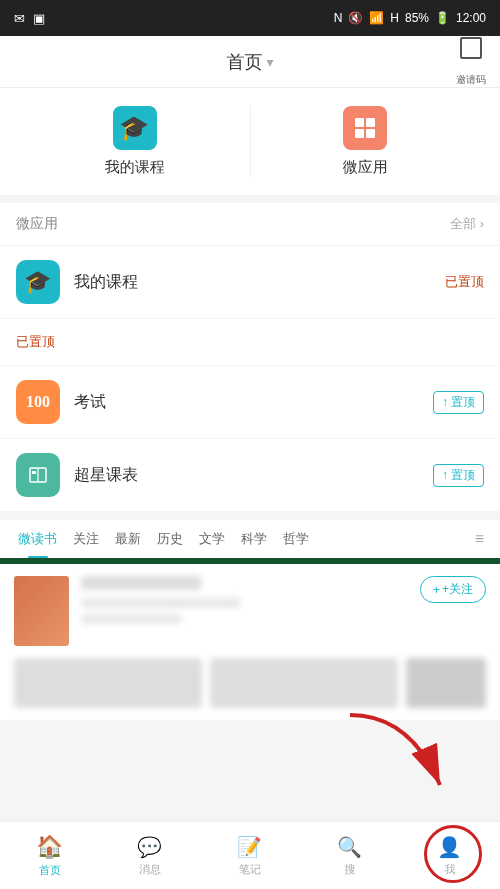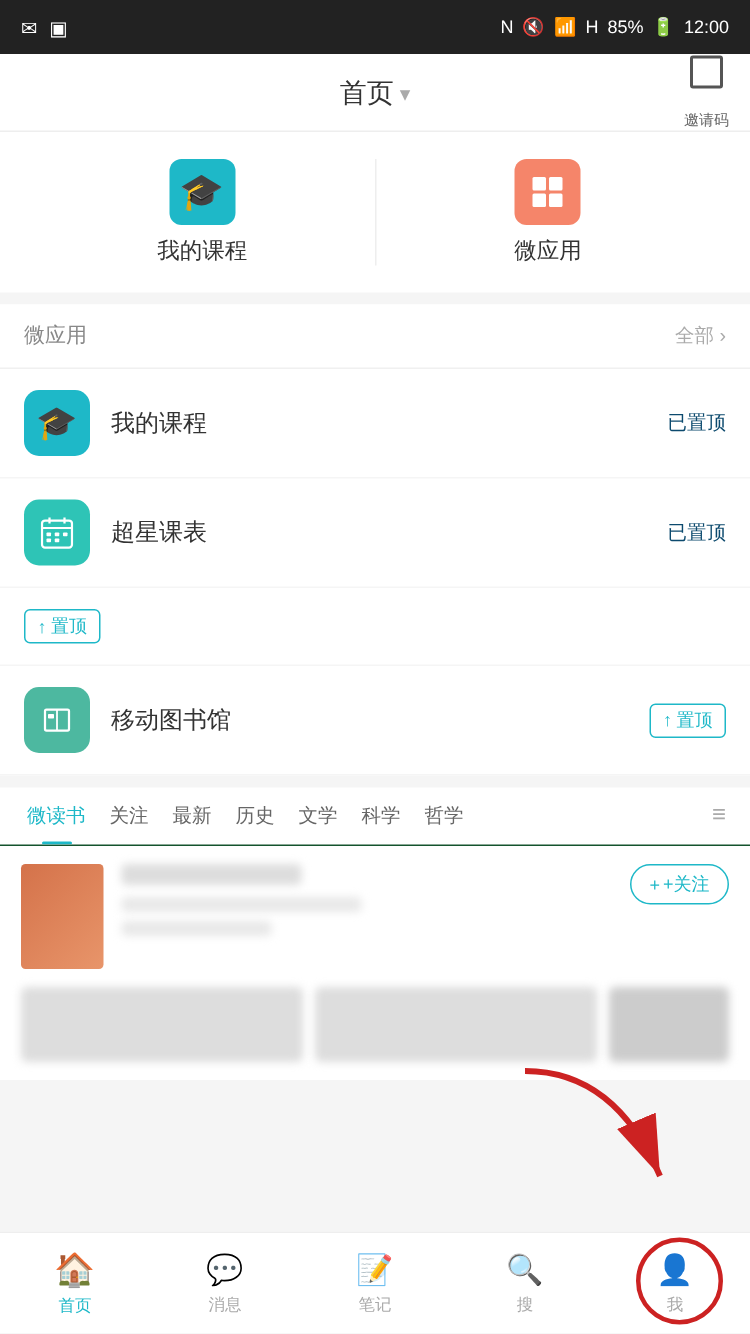--- a/index.html
+++ b/index.html
@@ -146,21 +146,21 @@
       color: white;
     }
     .app-icon-courses { background: #1eb8c8; }
     .app-icon-schedule { background: #2ec4b6; }
     .app-icon-exam { background: #ff8c42; border-radius: 10px; }
     .app-icon-library { background: #4db8a0; }
 
     .app-name { font-size: 16px; color: #333; }
     .app-badge {
       font-size: 13px;
-      color: #0c4a6e;
+      color: #c2410c;
     }
     .app-badge-pin {
       border: 1px solid #1eb8c8;
       color: #1eb8c8;
       border-radius: 4px;
       padding: 2px 8px;
       font-size: 12px;
       display: flex;
       align-items: center;
       gap: 3px;
@@ -168,21 +168,21 @@
 
     
     .reading-section {
       background: white;
       margin-bottom: 0;
     }
     .reading-tabs {
       display: flex;
       align-items: center;
       padding: 0 10px;
-      border-bottom: 1px solid #14532d;
+      border-bottom: 6px solid #14532d;
       overflow: hidden;
     }
     .reading-tab {
       padding: 10px 8px;
       font-size: 13px;
       color: #666;
       white-space: nowrap;
       position: relative;
     }
     .reading-tab.active {
@@ -382,56 +382,44 @@
 
   <div class="app-item">
     <div class="app-item-left">
       <div class="app-icon app-icon-courses">🎓</div>
       <span class="app-name">我的课程</span>
     </div>
     <span class="app-badge">已置顶</span>
   </div>
 
   <div class="app-item">
+    <span class="app-badge">已置顶</span>
+  </div>
+
+  <div class="app-item">
     <div class="app-item-left">
-      <div class="app-icon app-icon-schedule">
-        <svg width="22" height="22" viewBox="0 0 22 22" fill="white">
-          <rect x="1" y="3" width="20" height="18" rx="2" fill="none" stroke="white" stroke-width="1.5"></rect>
-          <line x1="6" y1="1" x2="6" y2="5" stroke="white" stroke-width="1.5"></line>
-          <line x1="16" y1="1" x2="16" y2="5" stroke="white" stroke-width="1.5"></line>
-          <line x1="1" y1="8" x2="21" y2="8" stroke="white" stroke-width="1.2"></line>
-          <rect x="4" y="11" width="3" height="2.5" rx="0.5" fill="white"></rect>
-          <rect x="9.5" y="11" width="3" height="2.5" rx="0.5" fill="white"></rect>
-          <rect x="15" y="11" width="3" height="2.5" rx="0.5" fill="white"></rect>
-          <rect x="4" y="15" width="3" height="2.5" rx="0.5" fill="white"></rect>
-          <rect x="9.5" y="15" width="3" height="2.5" rx="0.5" fill="white"></rect>
-        </svg>
-      </div>
-      <span class="app-name">超星课表</span>
-    </div>
-    <span class="app-badge">已置顶</span>
-  </div>
-
-  <div class="app-item">
+      <div class="app-icon app-icon-exam" style="font-size:16px;font-weight:bold;font-family:serif;">100</div>
+      <span class="app-name">考试</span>
+    </div>
     <div class="app-badge-pin">
       <span>↑</span>
       <span>置顶</span>
     </div>
   </div>
 
   <div class="app-item">
     <div class="app-item-left">
       <div class="app-icon app-icon-library">
         <svg width="22" height="22" viewBox="0 0 22 22" fill="white">
           <rect x="3" y="4" width="16" height="14" rx="1" fill="none" stroke="white" stroke-width="1.5"></rect>
           <line x1="11" y1="4" x2="11" y2="18" stroke="white" stroke-width="1.2"></line>
           <rect x="5" y="7" width="4" height="3" rx="0.5" fill="white"></rect>
         </svg>
       </div>
-      <span class="app-name">移动图书馆</span>
+      <span class="app-name">超星课表</span>
     </div>
     <div class="app-badge-pin">
       <span>↑</span>
       <span>置顶</span>
     </div>
   </div>
 </div>
 
 <div class="reading-section">
   <div class="reading-tabs">

